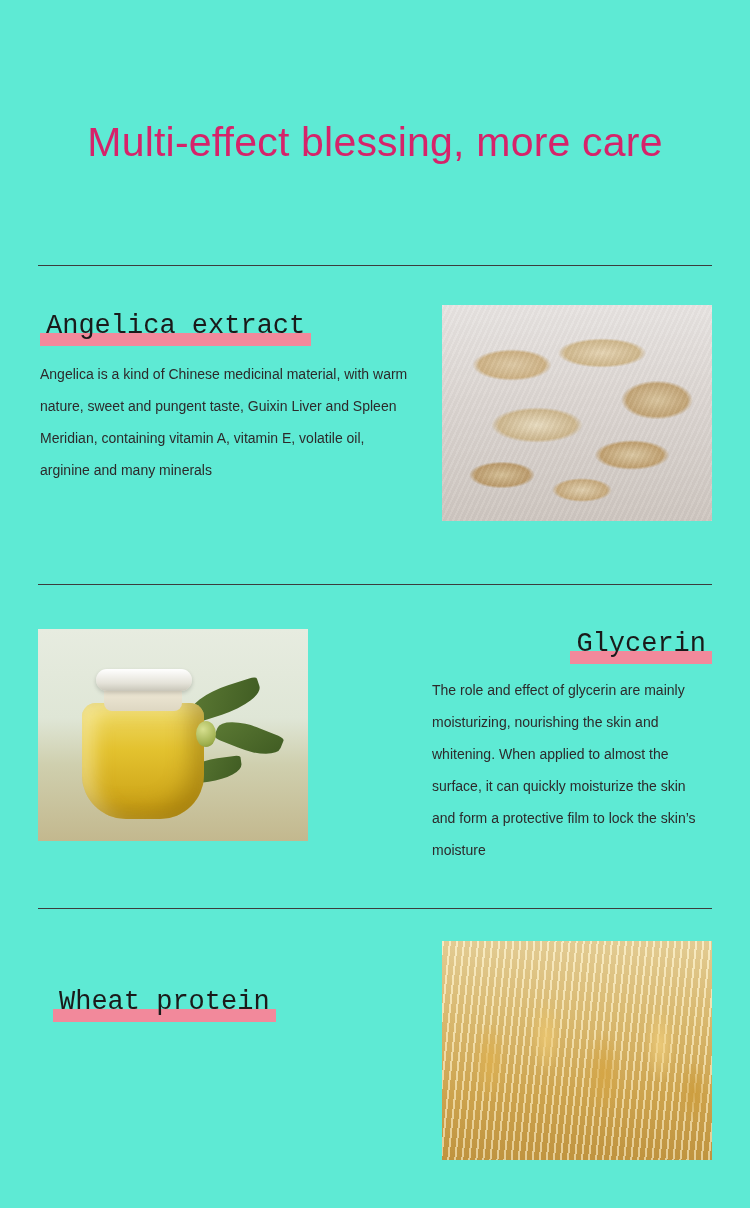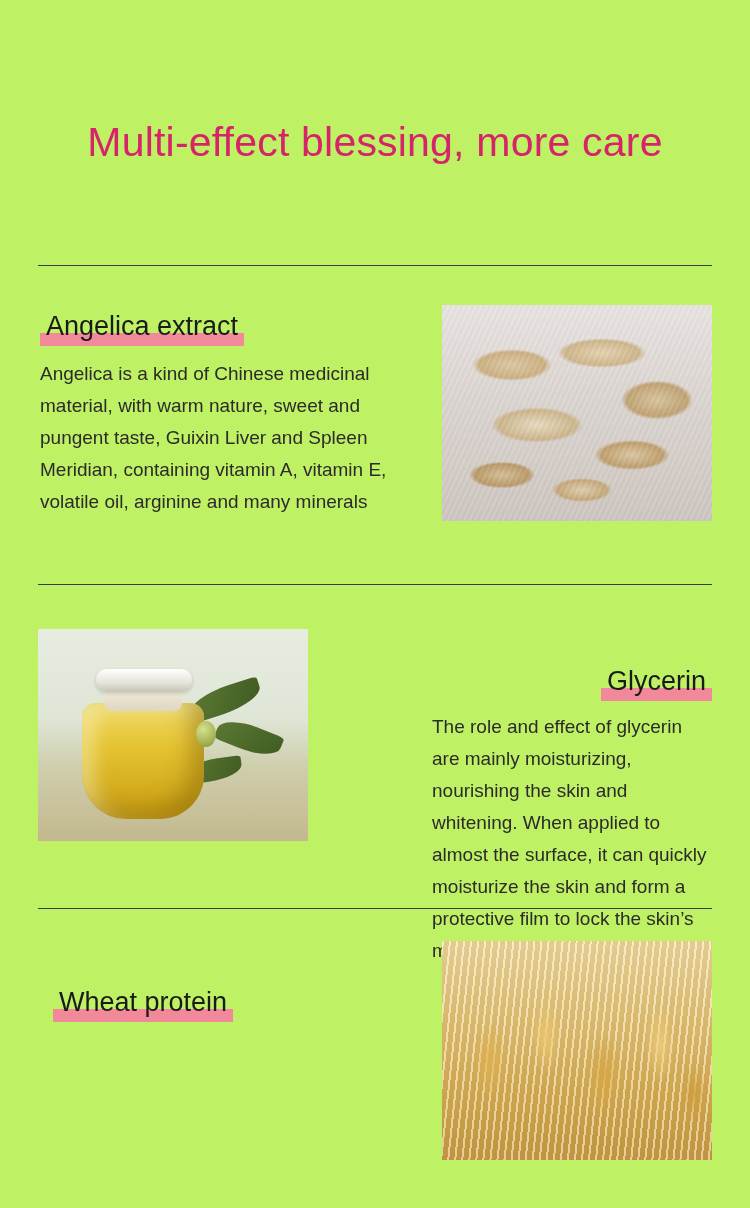--- a/index.html
+++ b/index.html
@@ -11,21 +11,21 @@
     height: 1208px;
     background: #ffffff;
     font-family: "Liberation Sans", sans-serif;
     color: #231f20;
     overflow: hidden;
   }
   .page {
     position: relative;
     width: 750px;
     height: 1208px;
-    background: #bef264;
+    background: #5eead4;
   }
 
   
   .main-title {
     position: absolute;
     left: 0;
     top: 92px;
     width: 750px;
     text-align: center;
     font-size: 41px;
@@ -52,37 +52,38 @@
 
   .sec-title {
     position: relative;
     display: inline-block;
     font-size: 27px;
     font-weight: 400;
     color: #1a1a1a;
     line-height: 1.1;
     padding: 0 6px 2px 6px;
     white-space: nowrap;
+    font-family: Liberation Mono, monospace;
   }
   .sec-title .hl {
     position: absolute;
     left: 0;
     right: 0;
     bottom: -2px;
     height: 13px;
     background: #f2899b;
     z-index: 0;
   }
   .sec-title .txt {
     position: relative;
     z-index: 1;
   }
 
   .sec-body {
-    font-size: 19px;
+    font-size: 14px;
     line-height: 32px;
     color: #2d2a2b;
     font-weight: 400;
   }
   .sec-body p { margin: 0; }
 
   
   #sec-angelica { left: 40px; top: 312px; width: 380px; }
   #sec-angelica .sec-body { margin-top: 14px; width: 378px; }
   #img-angelica {
@@ -94,21 +95,20 @@
     overflow: hidden;
     background: #e9e3db;
   }
 
   
   #sec-glycerin {
     left: 432px;
     top: 630px;
     width: 280px;
     text-align: right;
-    margin-top: 37px;
   }
   #sec-glycerin .sec-body {
     margin-top: 12px;
     width: 280px;
     text-align: left;
   }
   #img-glycerin {
     position: absolute;
     left: 38px;
     top: 629px;

